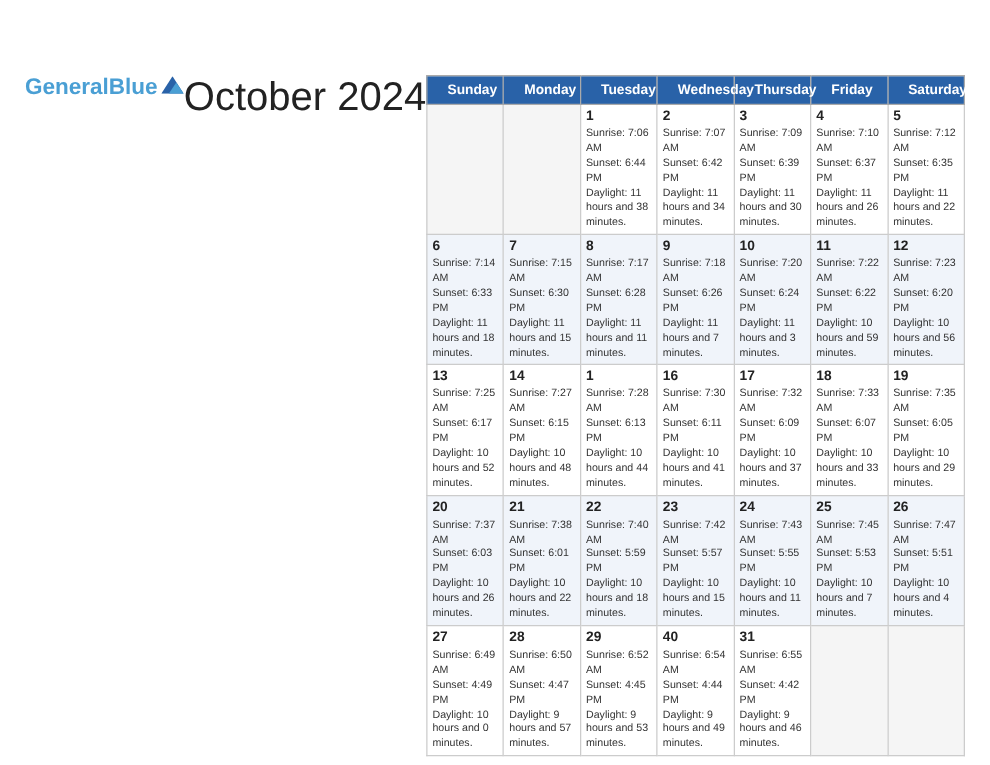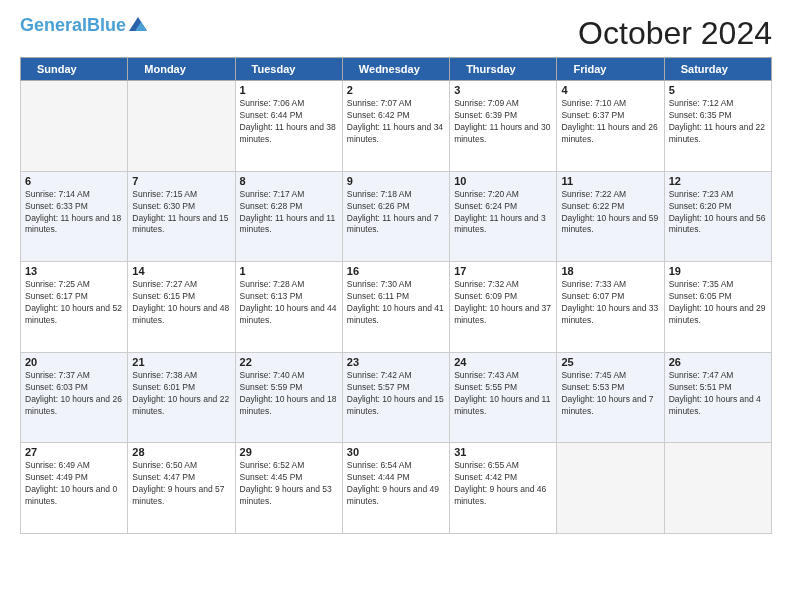--- a/index.html
+++ b/index.html
@@ -8,21 +8,22 @@
       background: #fff;
       width: 792px;
       height: 612px;
       overflow: hidden;
     }
     .page {
       width: 792px;
       height: 544px;
       padding: 16px 20px 10px 20px;
       display: flex;
-      flex-direction: column;
+      flex-direction: row;
+      margin-top: 44px;
     }
     .header {
       display: flex;
       justify-content: space-between;
       align-items: flex-start;
       margin-bottom: 6px;
     }
     .logo {
       display: flex;
       flex-direction: column;
@@ -250,21 +251,21 @@
           </td>
           <td>
             <span class="day-num">28</span>
             <div class="day-info">Sunrise: 6:50 AM<br>Sunset: 4:47 PM<br>Daylight: 9 hours and 57 minutes.</div>
           </td>
           <td>
             <span class="day-num">29</span>
             <div class="day-info">Sunrise: 6:52 AM<br>Sunset: 4:45 PM<br>Daylight: 9 hours and 53 minutes.</div>
           </td>
           <td>
-            <span class="day-num">30</span>
+            <span class="day-num">40</span>
             <div class="day-info">Sunrise: 6:54 AM<br>Sunset: 4:44 PM<br>Daylight: 9 hours and 49 minutes.</div>
           </td>
           <td>
             <span class="day-num">31</span>
             <div class="day-info">Sunrise: 6:55 AM<br>Sunset: 4:42 PM<br>Daylight: 9 hours and 46 minutes.</div>
           </td>
           <td class="empty"></td>
           <td class="empty"></td>
         </tr>
       </tbody>

